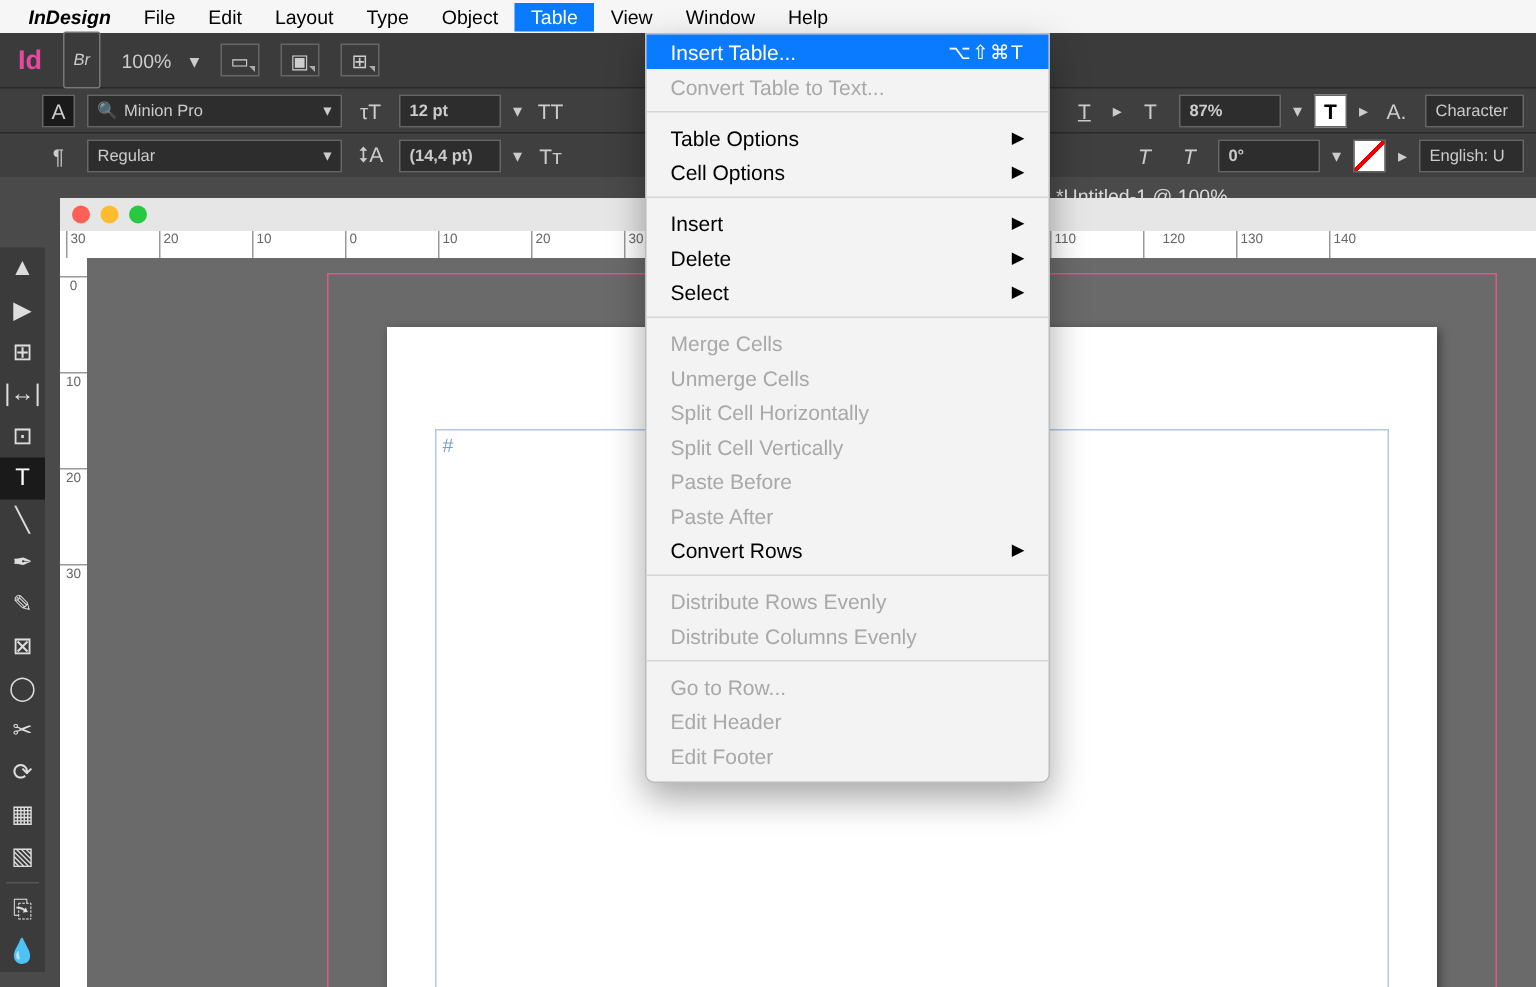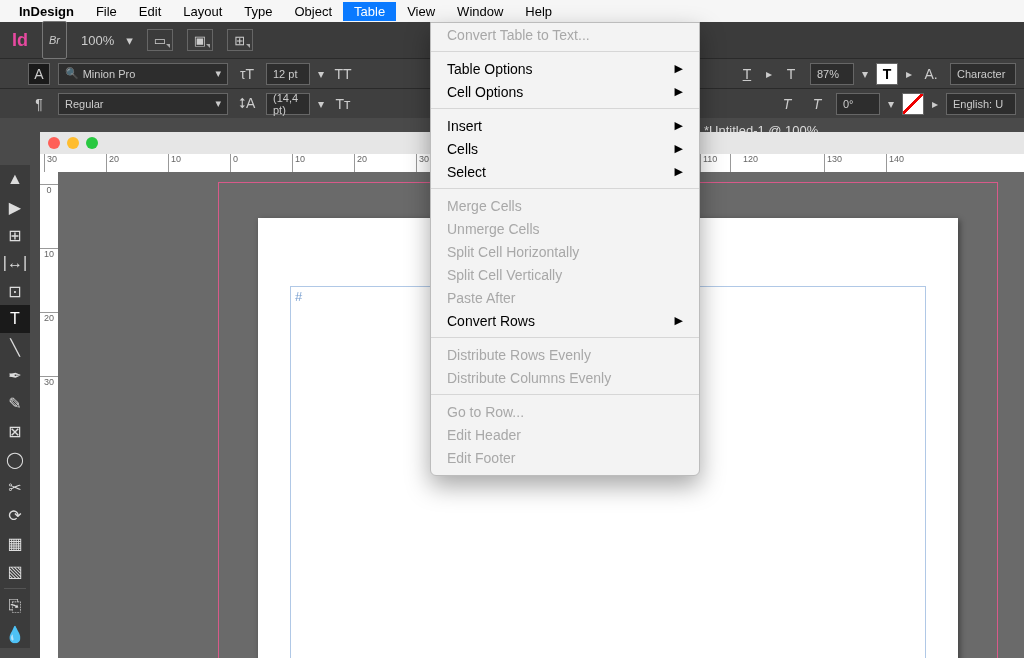--- a/index.html
+++ b/index.html
@@ -1,36 +1,36 @@
 <!DOCTYPE html>
 <html><head>
 <meta charset="utf-8">
 <style>
 * { margin: 0; padding: 0; box-sizing: border-box; font-family: -apple-system, "Helvetica Neue", Arial, sans-serif; }
 body { background: #4a4a4a; width: 1024px; height: 658px; overflow: hidden; position: relative; }
 
 
 .menubar { height: 22px; background: #f6f6f6; display: flex; align-items: center; padding: 0 8px; font-size: 13px; color: #000; gap: 0; }
 .menubar .item { padding: 2px 11px; cursor: default; }
-.menubar .item.app { font-weight: 600; }
+.menubar .item.app { font-weight: 600; font-style: italic; }
 .menubar .item.selected { background: #0a7aff; color: #fff; }
 
 
 .app-toolbar { height: 36px; background: #3b3b3b; display: flex; align-items: center; padding: 0 12px; gap: 14px; color: #ccc; font-size: 13px; }
 .id-logo { color: #e749a0; font-weight: 700; font-size: 18px; }
 .br-chip { border: 1px solid #777; padding: 12px 6px; font-size: 11px; border-radius: 2px; font-style: italic; }
 .zoom { display: flex; align-items: center; gap: 12px; }
 .tb-icon { width: 26px; height: 22px; border: 1px solid #666; display: flex; align-items: center; justify-content: center; position: relative; }
 .tb-icon .tri { position: absolute; right: 2px; bottom: 2px; width: 0; height: 0; border-left: 4px solid transparent; border-top: 4px solid #aaa; }
 
 
 .ctrl-row { height: 30px; background: #3f3f3f; display: flex; align-items: center; padding-left: 28px; gap: 8px; color: #ccc; font-size: 12px; border-top: 1px solid #2a2a2a; }
 .ctrl-row .fld { background: #2d2d2d; border: 1px solid #666; height: 22px; display: flex; align-items: center; padding: 0 6px; font-size: 11px; }
 .ctrl-row .wide { width: 170px; }
-.ctrl-row .num { width: 44px; }
+.ctrl-row .num { width: 68px; font-weight: bold; }
 .ctrl-icon { width: 22px; height: 22px; display: flex; align-items: center; justify-content: center; color: #ccc; font-size: 14px; }
 .right-cluster { margin-left: auto; display: flex; align-items: center; gap: 8px; padding-right: 8px; }
 .red-slash { width: 22px; height: 22px; background: linear-gradient(135deg, #fff 45%, #e00 45%, #e00 55%, #fff 55%); border: 1px solid #666; }
 
 .doc-tab-strip { height: 24px; background: #4a4a4a; display: flex; align-items: center; padding-left: 704px; color: #ddd; font-size: 13px; }
 
 
 .toolbox { position: absolute; left: 0; top: 165px; width: 30px; background: #3b3b3b; display: flex; flex-direction: column; }
 .toolbox .tool { width: 30px; height: 28px; display: flex; align-items: center; justify-content: center; color: #ddd; font-size: 16px; cursor: default; }
 .toolbox .tool.sel { background: #1a1a1a; color: #fff; }
@@ -194,21 +194,21 @@
   </div>
   <div class="ruler-h" id="ruler-h">
       <div class="tick" style="left: 4px;">30</div>
       <div class="tick" style="left: 66px;">20</div>
       <div class="tick" style="left: 128px;">10</div>
       <div class="tick" style="left: 190px;">0</div>
       <div class="tick" style="left: 252px;">10</div>
       <div class="tick" style="left: 314px;">20</div>
       <div class="tick" style="left: 376px;">30</div>
       <div class="tick" style="left: 660px; text-align: center;">110</div>
-      <div class="tick" style="left: 690px; padding-left: 12px;">120</div>
+      <div class="tick" style="left: 722px; padding-left: 12px;">120</div>
       <div class="tick" style="left: 784px;">130</div>
       <div class="tick" style="left: 846px;">140</div>
     </div>
   <div class="doc-body">
     <div class="ruler-v" id="ruler-v">
         <div class="tick" style="top: 12px;">0</div>
         <div class="tick" style="top: 76px;">10</div>
         <div class="tick" style="top: 140px;">20</div>
         <div class="tick" style="top: 204px;">30</div>
       </div>
@@ -217,59 +217,66 @@
       <div class="page">
         <div class="textframe">
           <span class="hash">#</span>
         </div>
       </div>
     </div>
   </div>
 </div>
 
 <div class="menu" id="table-menu">
+    <div class="mi hl">
+      <span>Insert Table...</span>
+      <span class="shortcut">⌥⇧⌘T</span>
+    </div>
     <div class="mi dis">
       <span>Convert Table to Text...</span>
     </div>
     <hr>
     <div class="mi">
       <span>Table Options</span>
       <span class="sub">▶</span>
     </div>
     <div class="mi">
       <span>Cell Options</span>
       <span class="sub">▶</span>
     </div>
     <hr>
     <div class="mi">
       <span>Insert</span>
       <span class="sub">▶</span>
     </div>
     <div class="mi">
-      <span>Cells</span>
+      <span>Delete</span>
       <span class="sub">▶</span>
     </div>
     <div class="mi">
       <span>Select</span>
       <span class="sub">▶</span>
     </div>
     <hr>
     <div class="mi dis">
       <span>Merge Cells</span>
     </div>
     <div class="mi dis">
       <span>Unmerge Cells</span>
     </div>
     <div class="mi dis">
       <span>Split Cell Horizontally</span>
     </div>
     <div class="mi dis">
       <span>Split Cell Vertically</span>
     </div>
     <div class="mi dis">
+      <span>Paste Before</span>
+    </div>
+    <div class="mi dis">
       <span>Paste After</span>
     </div>
     <div class="mi">
       <span>Convert Rows</span>
       <span class="sub">▶</span>
     </div>
     <hr>
     <div class="mi dis">
       <span>Distribute Rows Evenly</span>
     </div>

